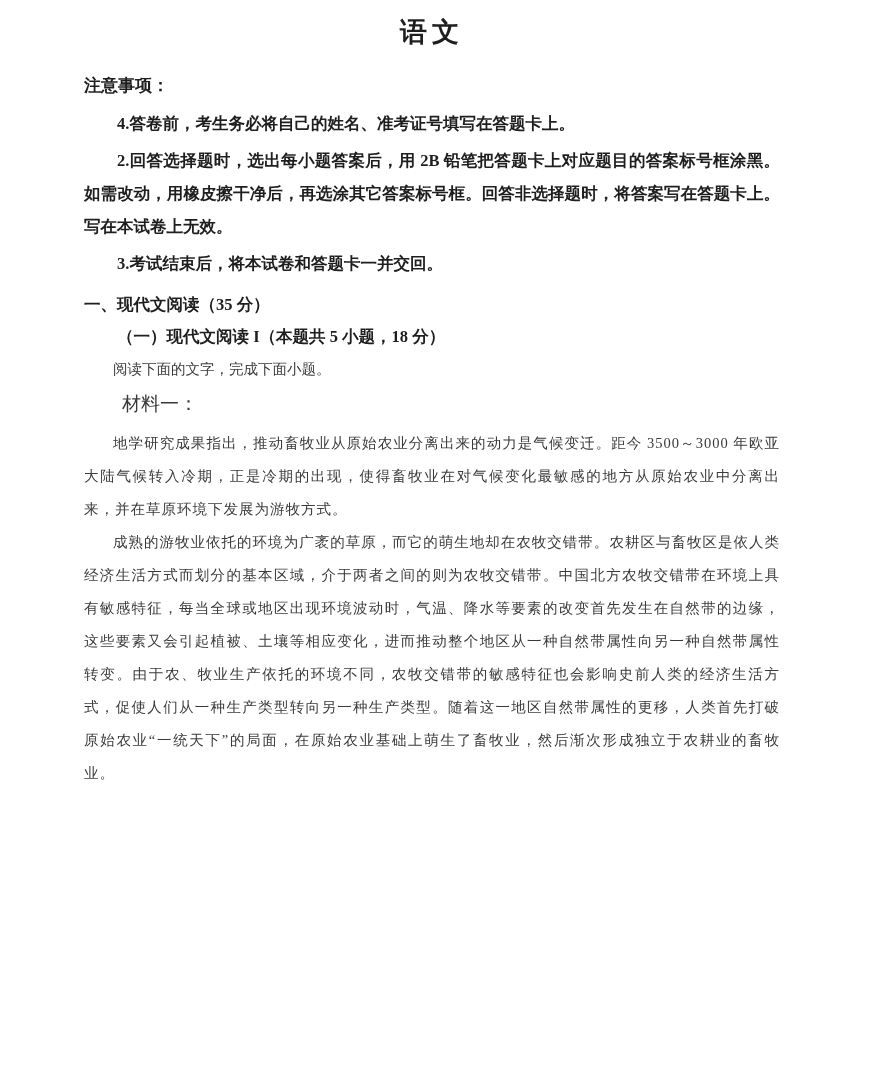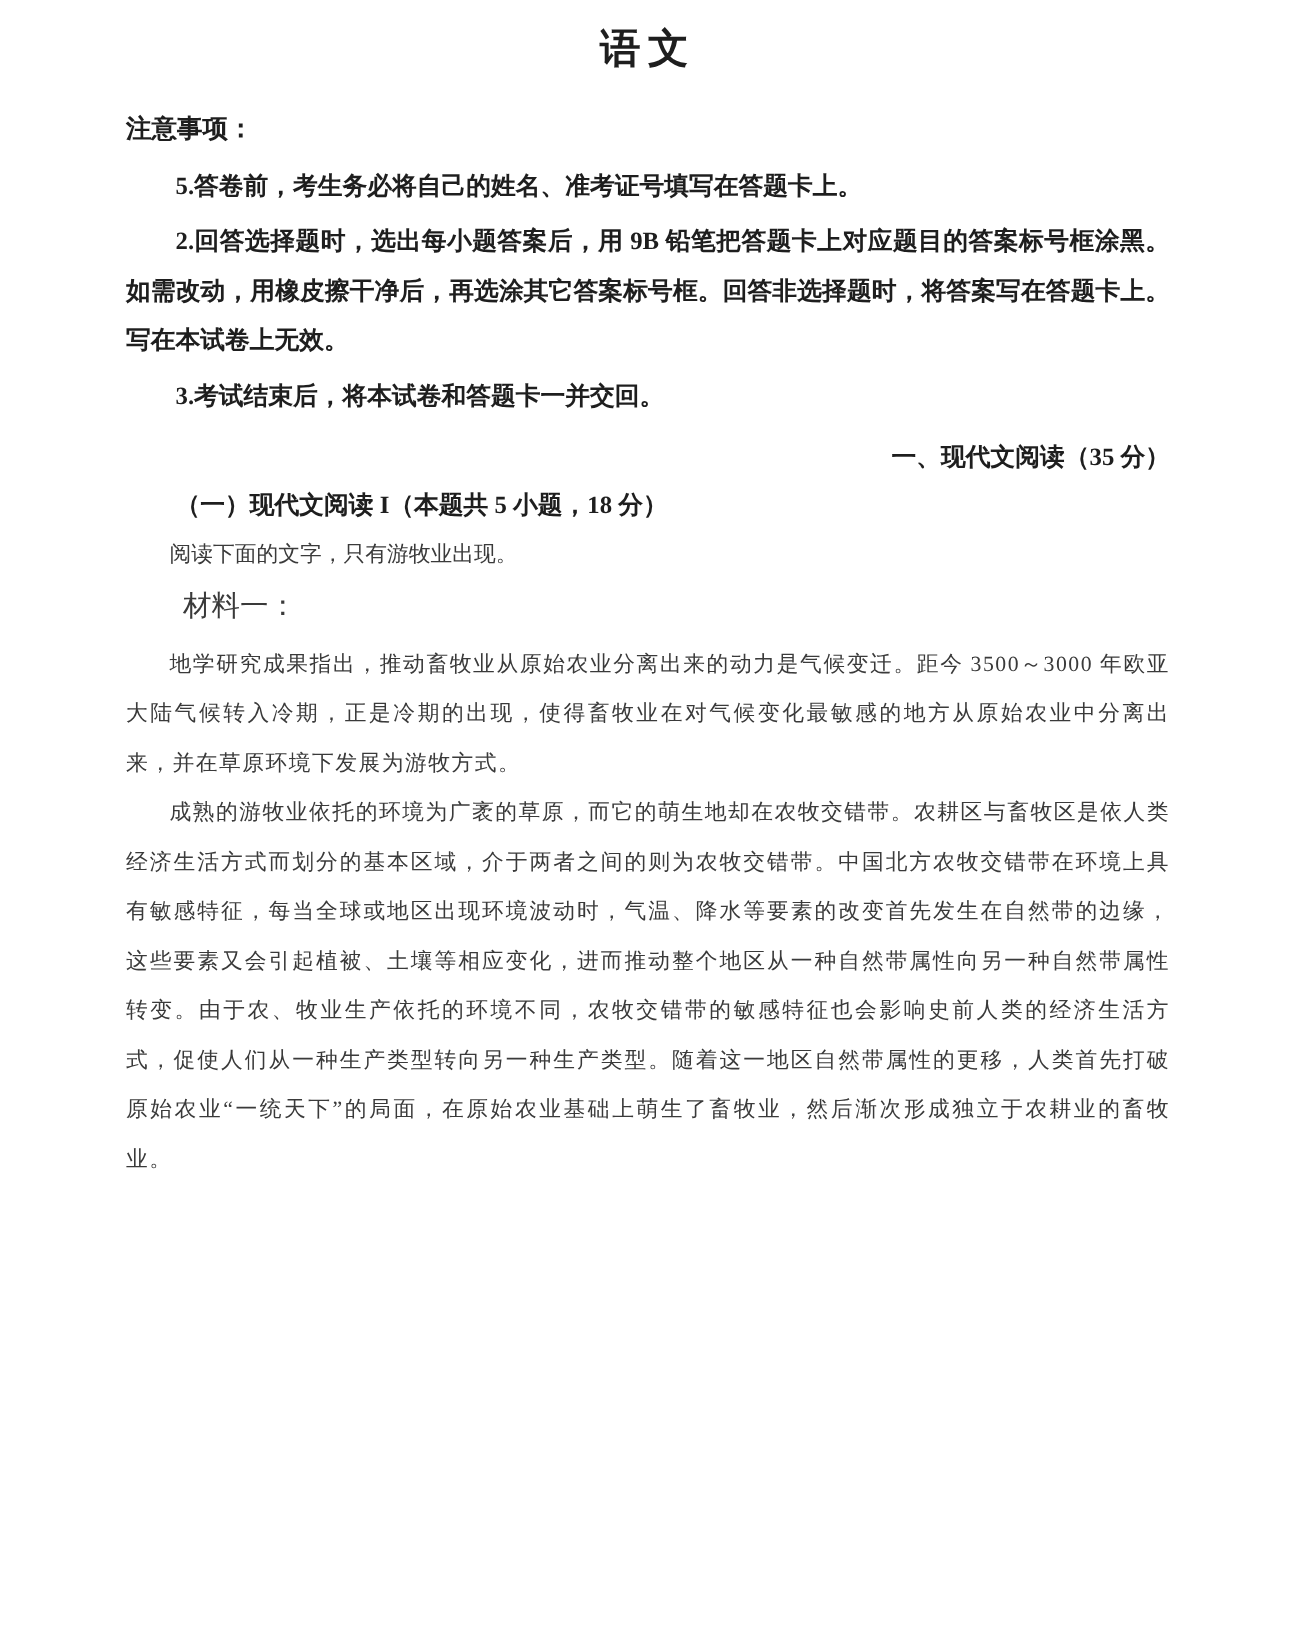--- a/index.html
+++ b/index.html
@@ -41,21 +41,20 @@
     text-indent: 2em;
     text-align: justify;
     margin: 0 0 4px 0;
     color: #1e1e1e;
   }
   .sec-heading {
     font-size: 16.5px;
     font-weight: 700;
     margin: 14px 0 10px 0;
     color: #1e1e1e;
-    text-align: right;
   }
   .sec-subheading {
     font-size: 16.5px;
     font-weight: 700;
     text-indent: 2em;
     margin: 0 0 12px 0;
     color: #1e1e1e;
   }
   .instruction {
     font-size: 14.5px;
@@ -81,28 +80,28 @@
 </style>
 </head>
 <body>
 
 <div class="page">
 
   <h1 class="doc-title">语文</h1>
 
   <div>
     <p class="notice-heading">注意事项：</p>
-    <p class="notice-item">5.答卷前，考生务必将自己的姓名、准考证号填写在答题卡上。</p>
-    <p class="notice-item">2.回答选择题时，选出每小题答案后，用 9B 铅笔把答题卡上对应题目的答案标号框涂黑。如需改动，用橡皮擦干净后，再选涂其它答案标号框。回答非选择题时，将答案写在答题卡上。写在本试卷上无效。</p>
+    <p class="notice-item">4.答卷前，考生务必将自己的姓名、准考证号填写在答题卡上。</p>
+    <p class="notice-item">2.回答选择题时，选出每小题答案后，用 2B 铅笔把答题卡上对应题目的答案标号框涂黑。如需改动，用橡皮擦干净后，再选涂其它答案标号框。回答非选择题时，将答案写在答题卡上。写在本试卷上无效。</p>
     <p class="notice-item">3.考试结束后，将本试卷和答题卡一并交回。</p>
   </div>
 
   <div>
     <p class="sec-heading">一、现代文阅读（35 分）</p>
     <p class="sec-subheading">（一）现代文阅读 I（本题共 5 小题，18 分）</p>
-    <p class="instruction">阅读下面的文字，只有游牧业出现。</p>
+    <p class="instruction">阅读下面的文字，完成下面小题。</p>
     <p class="material-label">材料一：</p>
 
     <p class="para">地学研究成果指出，推动畜牧业从原始农业分离出来的动力是气候变迁。距今 3500～3000 年欧亚大陆气候转入冷期，正是冷期的出现，使得畜牧业在对气候变化最敏感的地方从原始农业中分离出来，并在草原环境下发展为游牧方式。</p>
     <p class="para">成熟的游牧业依托的环境为广袤的草原，而它的萌生地却在农牧交错带。农耕区与畜牧区是依人类经济生活方式而划分的基本区域，介于两者之间的则为农牧交错带。中国北方农牧交错带在环境上具有敏感特征，每当全球或地区出现环境波动时，气温、降水等要素的改变首先发生在自然带的边缘，这些要素又会引起植被、土壤等相应变化，进而推动整个地区从一种自然带属性向另一种自然带属性转变。由于农、牧业生产依托的环境不同，农牧交错带的敏感特征也会影响史前人类的经济生活方式，促使人们从一种生产类型转向另一种生产类型。随着这一地区自然带属性的更移，人类首先打破原始农业“一统天下”的局面，在原始农业基础上萌生了畜牧业，然后渐次形成独立于农耕业的畜牧业。</p>
   </div>
 
 </div>
 
 </body></html>

